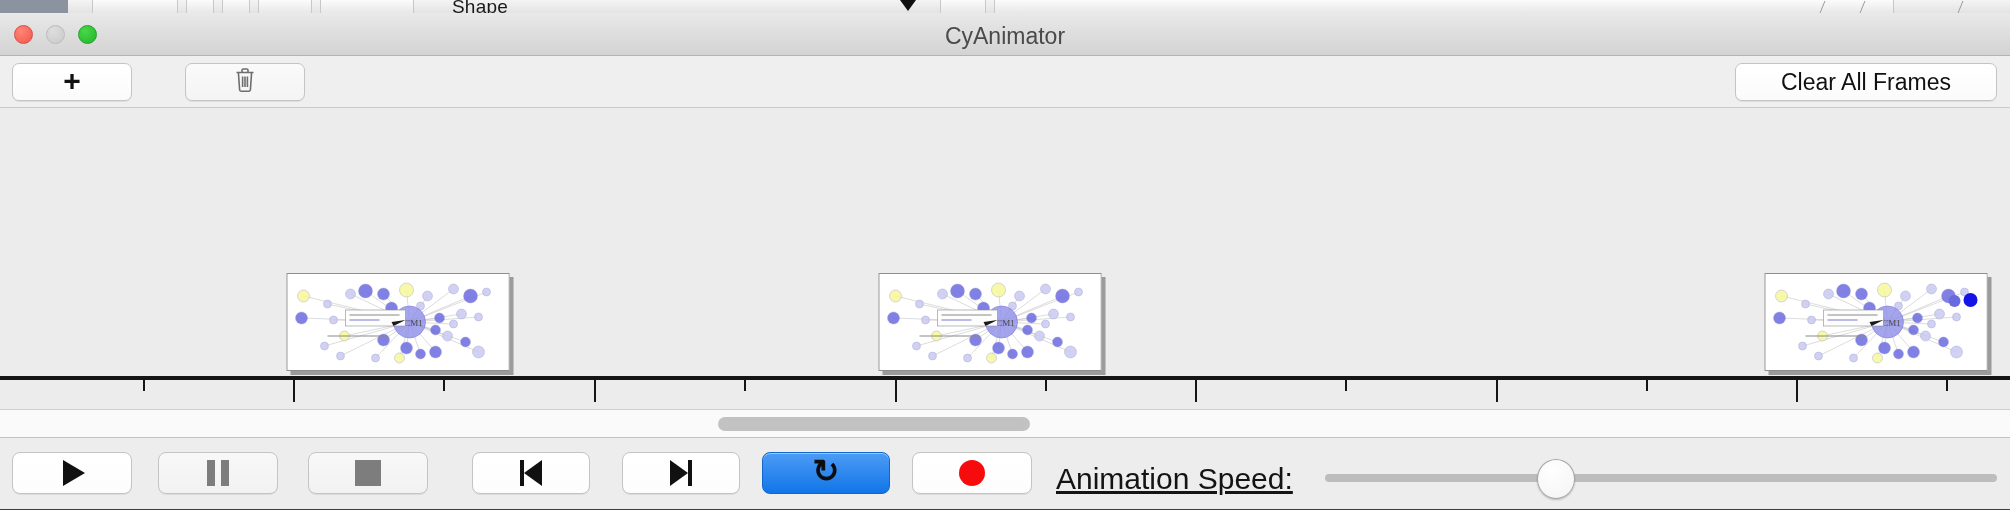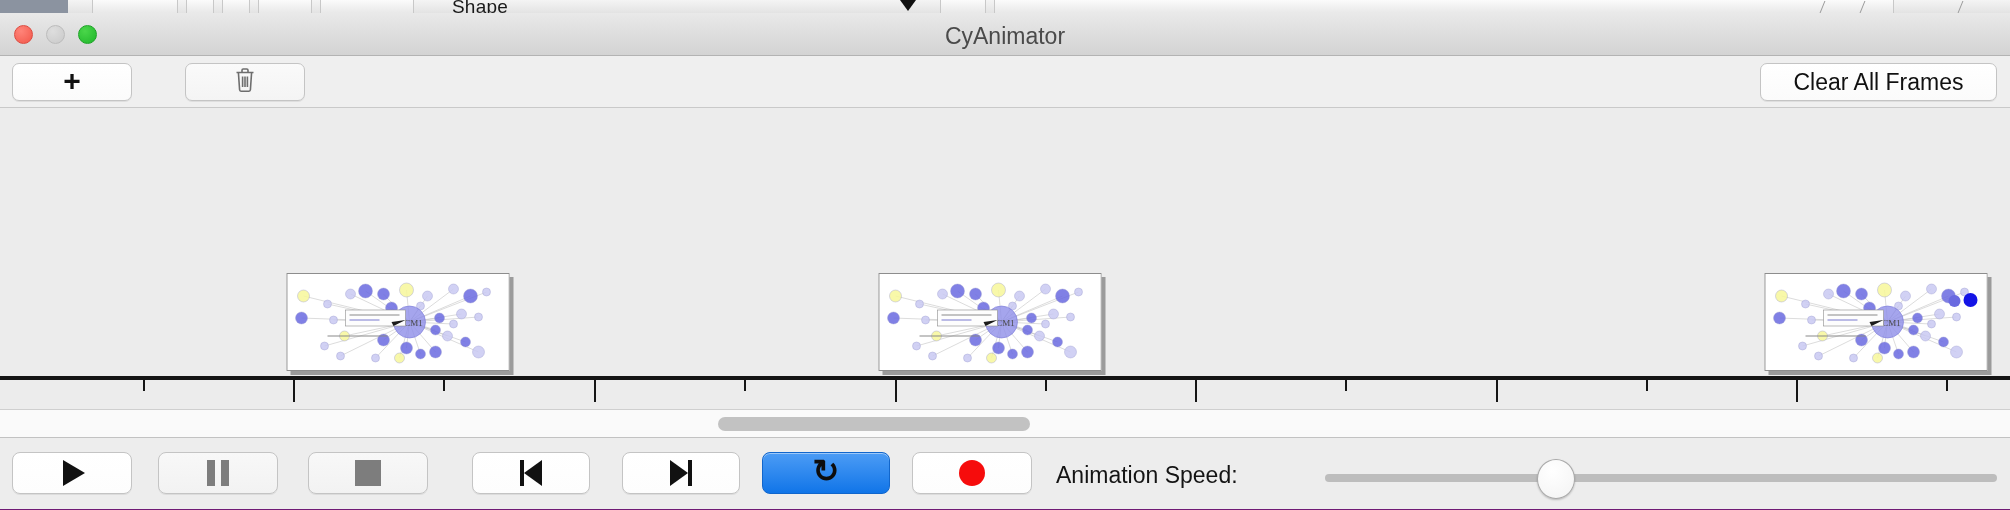--- a/index.html
+++ b/index.html
@@ -65,21 +65,21 @@
     position:absolute;
     display:flex; align-items:center; justify-content:center;
     border:1px solid #c4c4c4; border-radius:7px;
     background:linear-gradient(#ffffff,#fbfbfb);
     box-shadow:0 1px 0 rgba(0,0,0,.07);
     cursor:pointer; user-select:none;
   }
   .btn.flat{ background:linear-gradient(#fafafa,#f4f4f4); }
   .btn-add{ left:12px; top:7px; width:120px; height:38px; }
   .btn-del{ left:185px; top:7px; width:120px; height:38px; }
-  .btn-clear{ right:13px; top:7px; width:237px; height:38px; font-size:23px; color:#111;margin-left:18px; }
+  .btn-clear{ right:13px; top:7px; width:262px; height:38px; font-size:23px; color:#111;margin-left:18px; }
 
   .plus{ font-size:30px; font-weight:bold; color:#111; line-height:1; margin-top:-2px; }
 
   
   .timeline-area{
     position:relative; height:302px; background:#ececec;
     border-bottom:1px solid #cfcfcf;
     overflow:hidden;
   }
 
@@ -149,21 +149,21 @@
     border-top:13px solid transparent;border-bottom:13px solid transparent;}
   .ico-next{ display:flex; align-items:center; }
   .ico-next .bar{ width:4px;height:26px;background:#111; }
   .ico-next .tri{ width:0;height:0;border-left:18px solid #111;
     border-top:13px solid transparent;border-bottom:13px solid transparent;}
   .ico-loop{ font-size:32px; line-height:1; color:#0d0d0d; font-weight:bold; margin-top:-4px;}
   .ico-rec{ width:26px;height:26px;border-radius:50%;background:#f60c0c; }
 
   .speed-label{
     position:absolute; left:1056px; top:24px;
-    font-size:23px; color:#141414;
+    font-size:30px; color:#141414;text-decoration:underline;
   }
   .slider{
     position:absolute; left:1325px; top:36px; width:672px; height:8px;
     background:#bdbdbd; border-radius:4px; cursor:pointer;
   }
   .slider-thumb{
     position:absolute; left:1537px; top:21px; width:38px; height:40px;
     background:radial-gradient(circle at 40% 30%,#ffffff,#f3f3f3);
     border:1px solid #a9a9a9; border-radius:50%;
     box-shadow:0 1px 2px rgba(0,0,0,.22); cursor:pointer;

